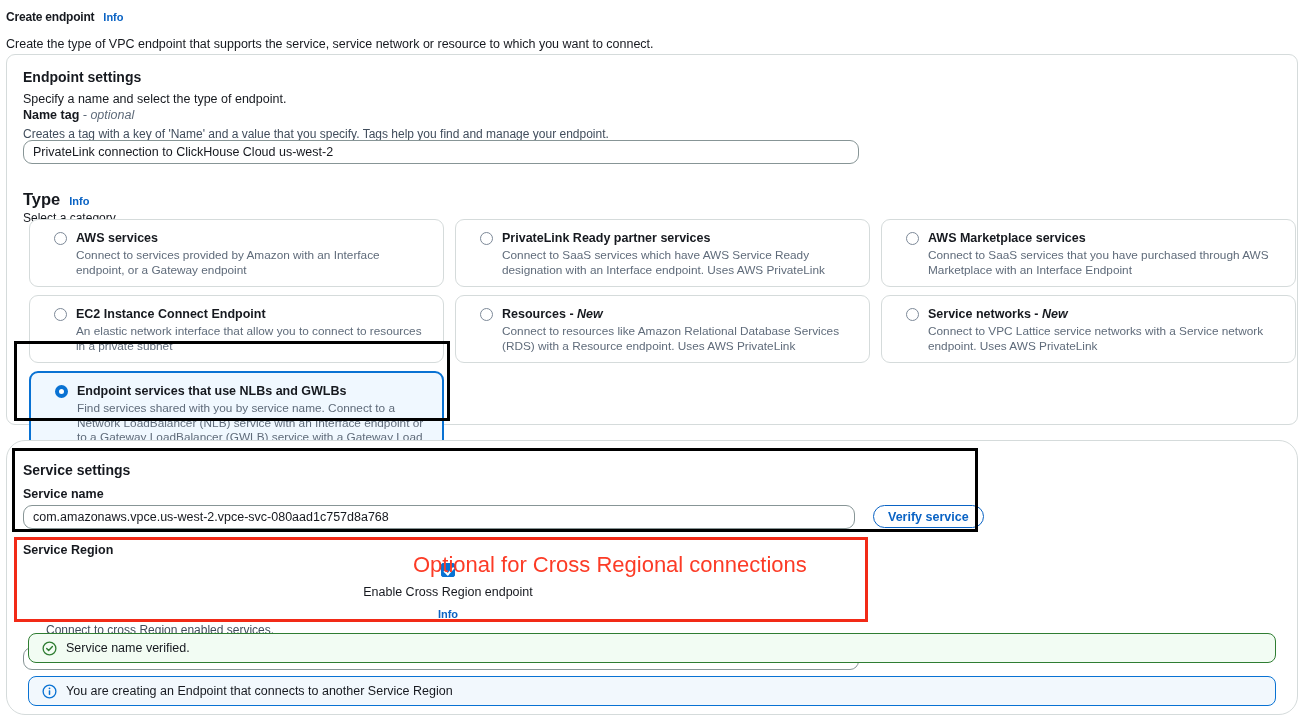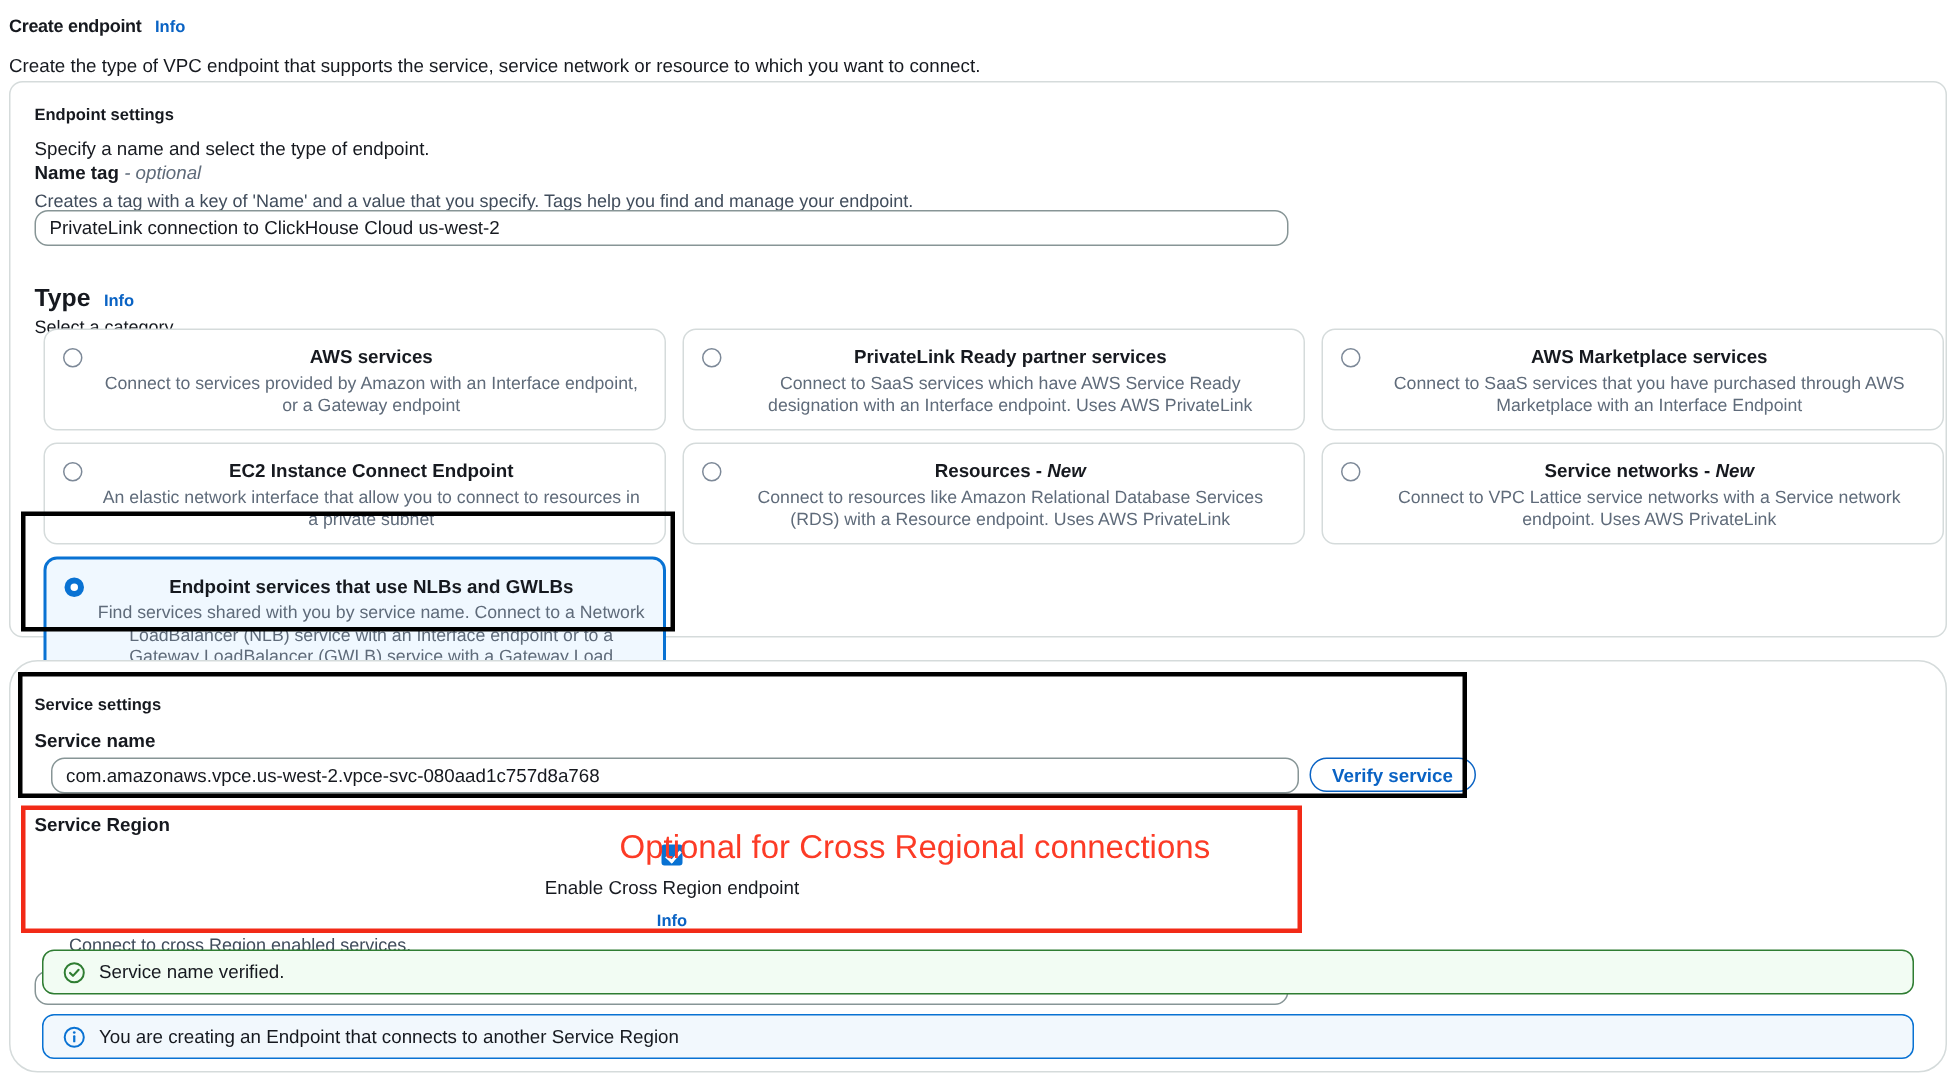--- a/index.html
+++ b/index.html
@@ -33,21 +33,21 @@
     position: absolute;
     left: 6px; right: 6px;
     background: #ffffff;
     border: 1px solid #d5dbdb;
     border-radius: 9px;
   }
   #panel-endpoint { top: 54px; height: 371px; }
   #panel-service  { top: 440px; height: 275px; border-radius: 19px; }
 
   .sec-title {
-    font-size: 11px; font-weight: bold; color: #16191f; line-height: 22px;
+    font-size: 14px; font-weight: bold; color: #16191f; line-height: 22px;
   }
   .sec-sub { font-size: 12.5px; color: #16191f; margin-top: 3px; line-height: 16px; }
 
   .field-label {
     font-size: 12.5px; font-weight: bold; color: #16191f; line-height: 17px;
   }
   .field-label .opt { font-weight: normal; font-style: italic; color: #5f6b7a; }
   .field-hint { font-size: 12px; color: #414d5c; line-height: 16px; margin-top: 2px; }
 
   .txt-input {
@@ -65,24 +65,23 @@
   .type-sub { font-size: 12px; color: #16191f; margin-top: 1px; line-height: 15px; }
 
   .radio-grid {
     position: absolute; left: 22px; right: 16px; top: 218px;
     display: grid; grid-template-columns: 415px 415px 415px;
     gap: 8px 11px;
   }
   .radio-card {
     border: 1px solid #d5dbdb; border-radius: 9px;
     background: #ffffff;
-    padding: 10px 12px 9px 12px;
+    padding: 10px 12px 9px 24px;
     display: flex; gap: 9px; align-items: flex-start;
     min-height: 58px;
-    text-align: center;
   }
   .radio-card.selected {
     border: 2px solid #0972d3; background: #f0f8ff;
   }
   .rd {
     width: 13px; height: 13px; border-radius: 50%;
     border: 1.6px solid #7d8998; background: #fff;
     flex: 0 0 13px; margin-top: 2px;
   }
   .rd.on {
@@ -242,21 +241,21 @@
   </div>
 
   <div class="annot-black" style="left:14px;top:341px;width:436px;height:80px;"></div>
 
   <div class="panel" id="panel-service">
 
     <div class="sec-title" style="position:absolute;left:16px;top:18px;">Service settings</div>
 
     <div class="field-label" style="position:absolute;left:16px;top:45px;">Service name</div>
 
-    <div class="txt-input" style="position:absolute;left:16px;top:64px;width:832px;margin-left:11px;" title="com.amazonaws.vpce.region.vpce-svc-xxxxxxxx">com.amazonaws.vpce.us-west-2.vpce-svc-080aad1c757d8a768</div>
+    <div class="txt-input" style="position:absolute;left:16px;top:64px;width:832px;" title="com.amazonaws.vpce.region.vpce-svc-xxxxxxxx">com.amazonaws.vpce.us-west-2.vpce-svc-080aad1c757d8a768</div>
 
     <div style="position:absolute;left:866px;top:64px;">
       <span class="verify-btn">Verify service</span>
     </div>
 
     <div style="position:absolute;left:16px;top:101px;width:850px;">
       <div class="field-label">Service Region</div>
 
       <div style="display:flex;align-items:center;gap:8px;margin-top:4px;flex-direction:column;">
         <span class="cb"></span>

